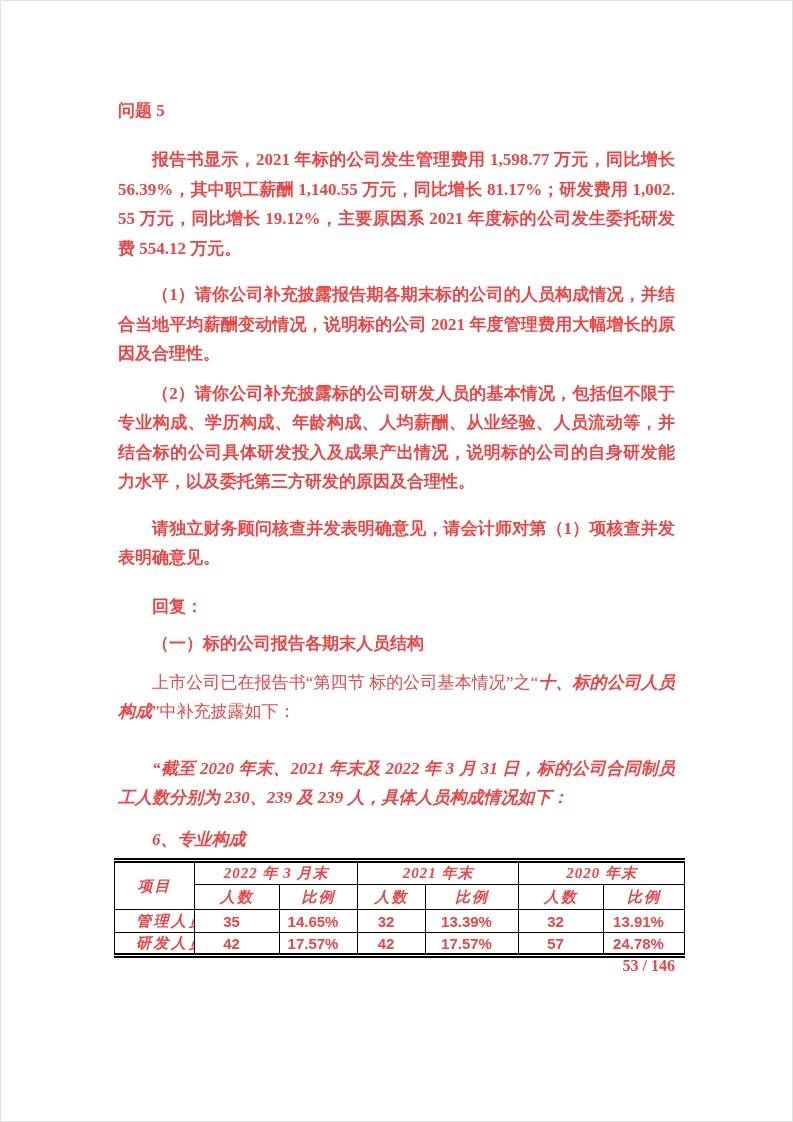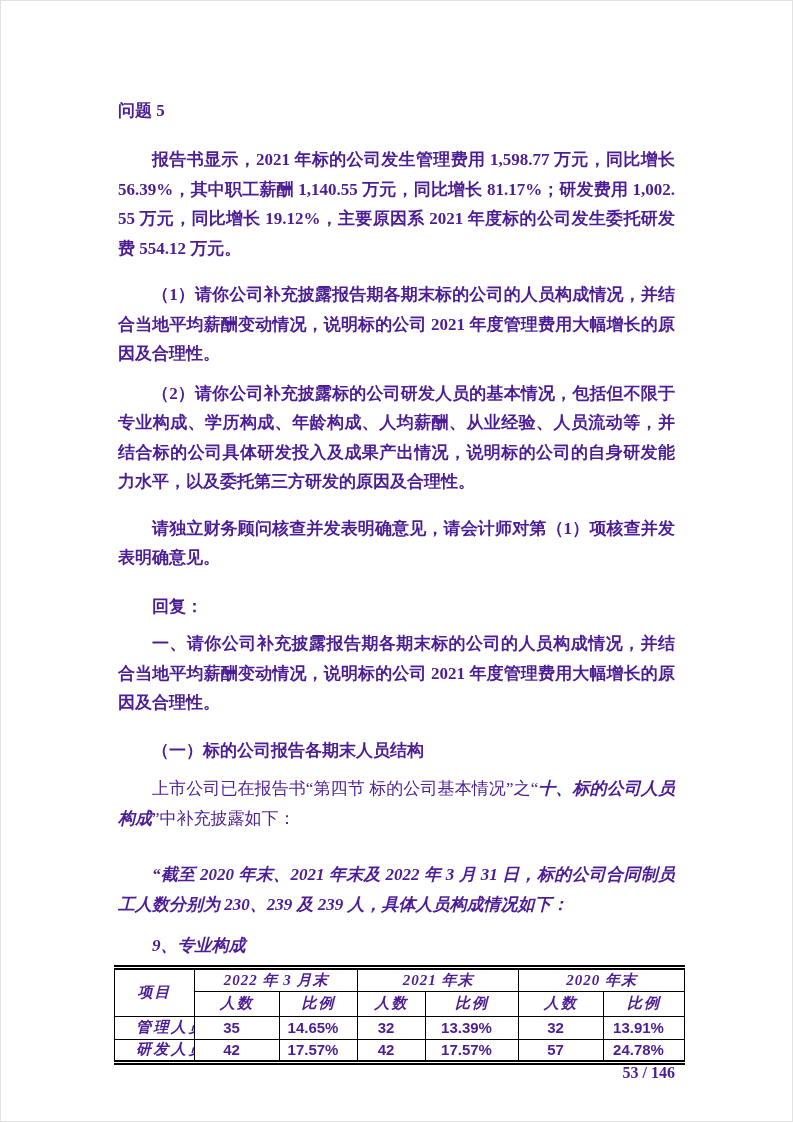--- a/index.html
+++ b/index.html
@@ -6,21 +6,21 @@
   html, body { background: #ffffff; }
   .page {
     position: relative;
     width: 793px;
     height: 1122px;
     margin: 0 auto;
     background: #ffffff;
     border: 1px solid #e2e2e2;
     padding: 100px 117px 0 117px;
     font-family: "Liberation Serif", serif;
-    color: #4c1d95;
+    color: #ef4444;
     overflow: hidden;
   }
   .title {
     font-size: 17px;
     font-weight: bold;
     line-height: 20px;
     margin-bottom: 24px;
   }
   .para {
     font-size: 17px;
@@ -103,29 +103,28 @@
   <p class="para bold mb17">报告书显示，2021 年标的公司发生管理费用 1,598.77 万元，同比增长 56.39%，其中职工薪酬 1,140.55 万元，同比增长 81.17%；研发费用 1,002.55 万元，同比增长 19.12%，主要原因系 2021 年度标的公司发生委托研发费 554.12 万元。</p>
 
   <p class="para bold mb10">（1）请你公司补充披露报告期各期末标的公司的人员构成情况，并结合当地平均薪酬变动情况，说明标的公司 2021 年度管理费用大幅增长的原因及合理性。</p>
 
   <p class="para bold mb17">（2）请你公司补充披露标的公司研发人员的基本情况，包括但不限于专业构成、学历构成、年龄构成、人均薪酬、从业经验、人员流动等，并结合标的公司具体研发投入及成果产出情况，说明标的公司的自身研发能力水平，以及委托第三方研发的原因及合理性。</p>
 
   <p class="para bold mb19">请独立财务顾问核查并发表明确意见，请会计师对第（1）项核查并发表明确意见。</p>
 
   <p class="para bold mb8">回复：</p>
 
-  <p class="para bold mb18">一、请你公司补充披露报告期各期末标的公司的人员构成情况，并结合当地平均薪酬变动情况，说明标的公司 2021 年度管理费用大幅增长的原因及合理性。</p>
 
   <p class="para bold mb3">（一）标的公司报告各期末人员结构</p>
 
   <p class="para song mb27"><span>上市公司已在报告书“第四节 标的公司基本情况”之“</span><span class="kai">十、标的公司人员构成</span><span>”中补充披露如下：</span></p>
 
   <p class="para kai mb6">“截至 2020 年末、2021 年末及 2022 年 3 月 31 日，标的公司合同制员工人数分别为 230、239 及 239 人，具体人员构成情况如下：</p>
 
-  <p class="para kai mb4">9、专业构成</p>
+  <p class="para kai mb4">6、专业构成</p>
 
   <table class="personnel">
     <colgroup>
       <col style="width:80px">
       <col style="width:85px">
       <col style="width:78px">
       <col style="width:68px">
       <col style="width:93px">
       <col style="width:85px">
       <col style="width:81px">

